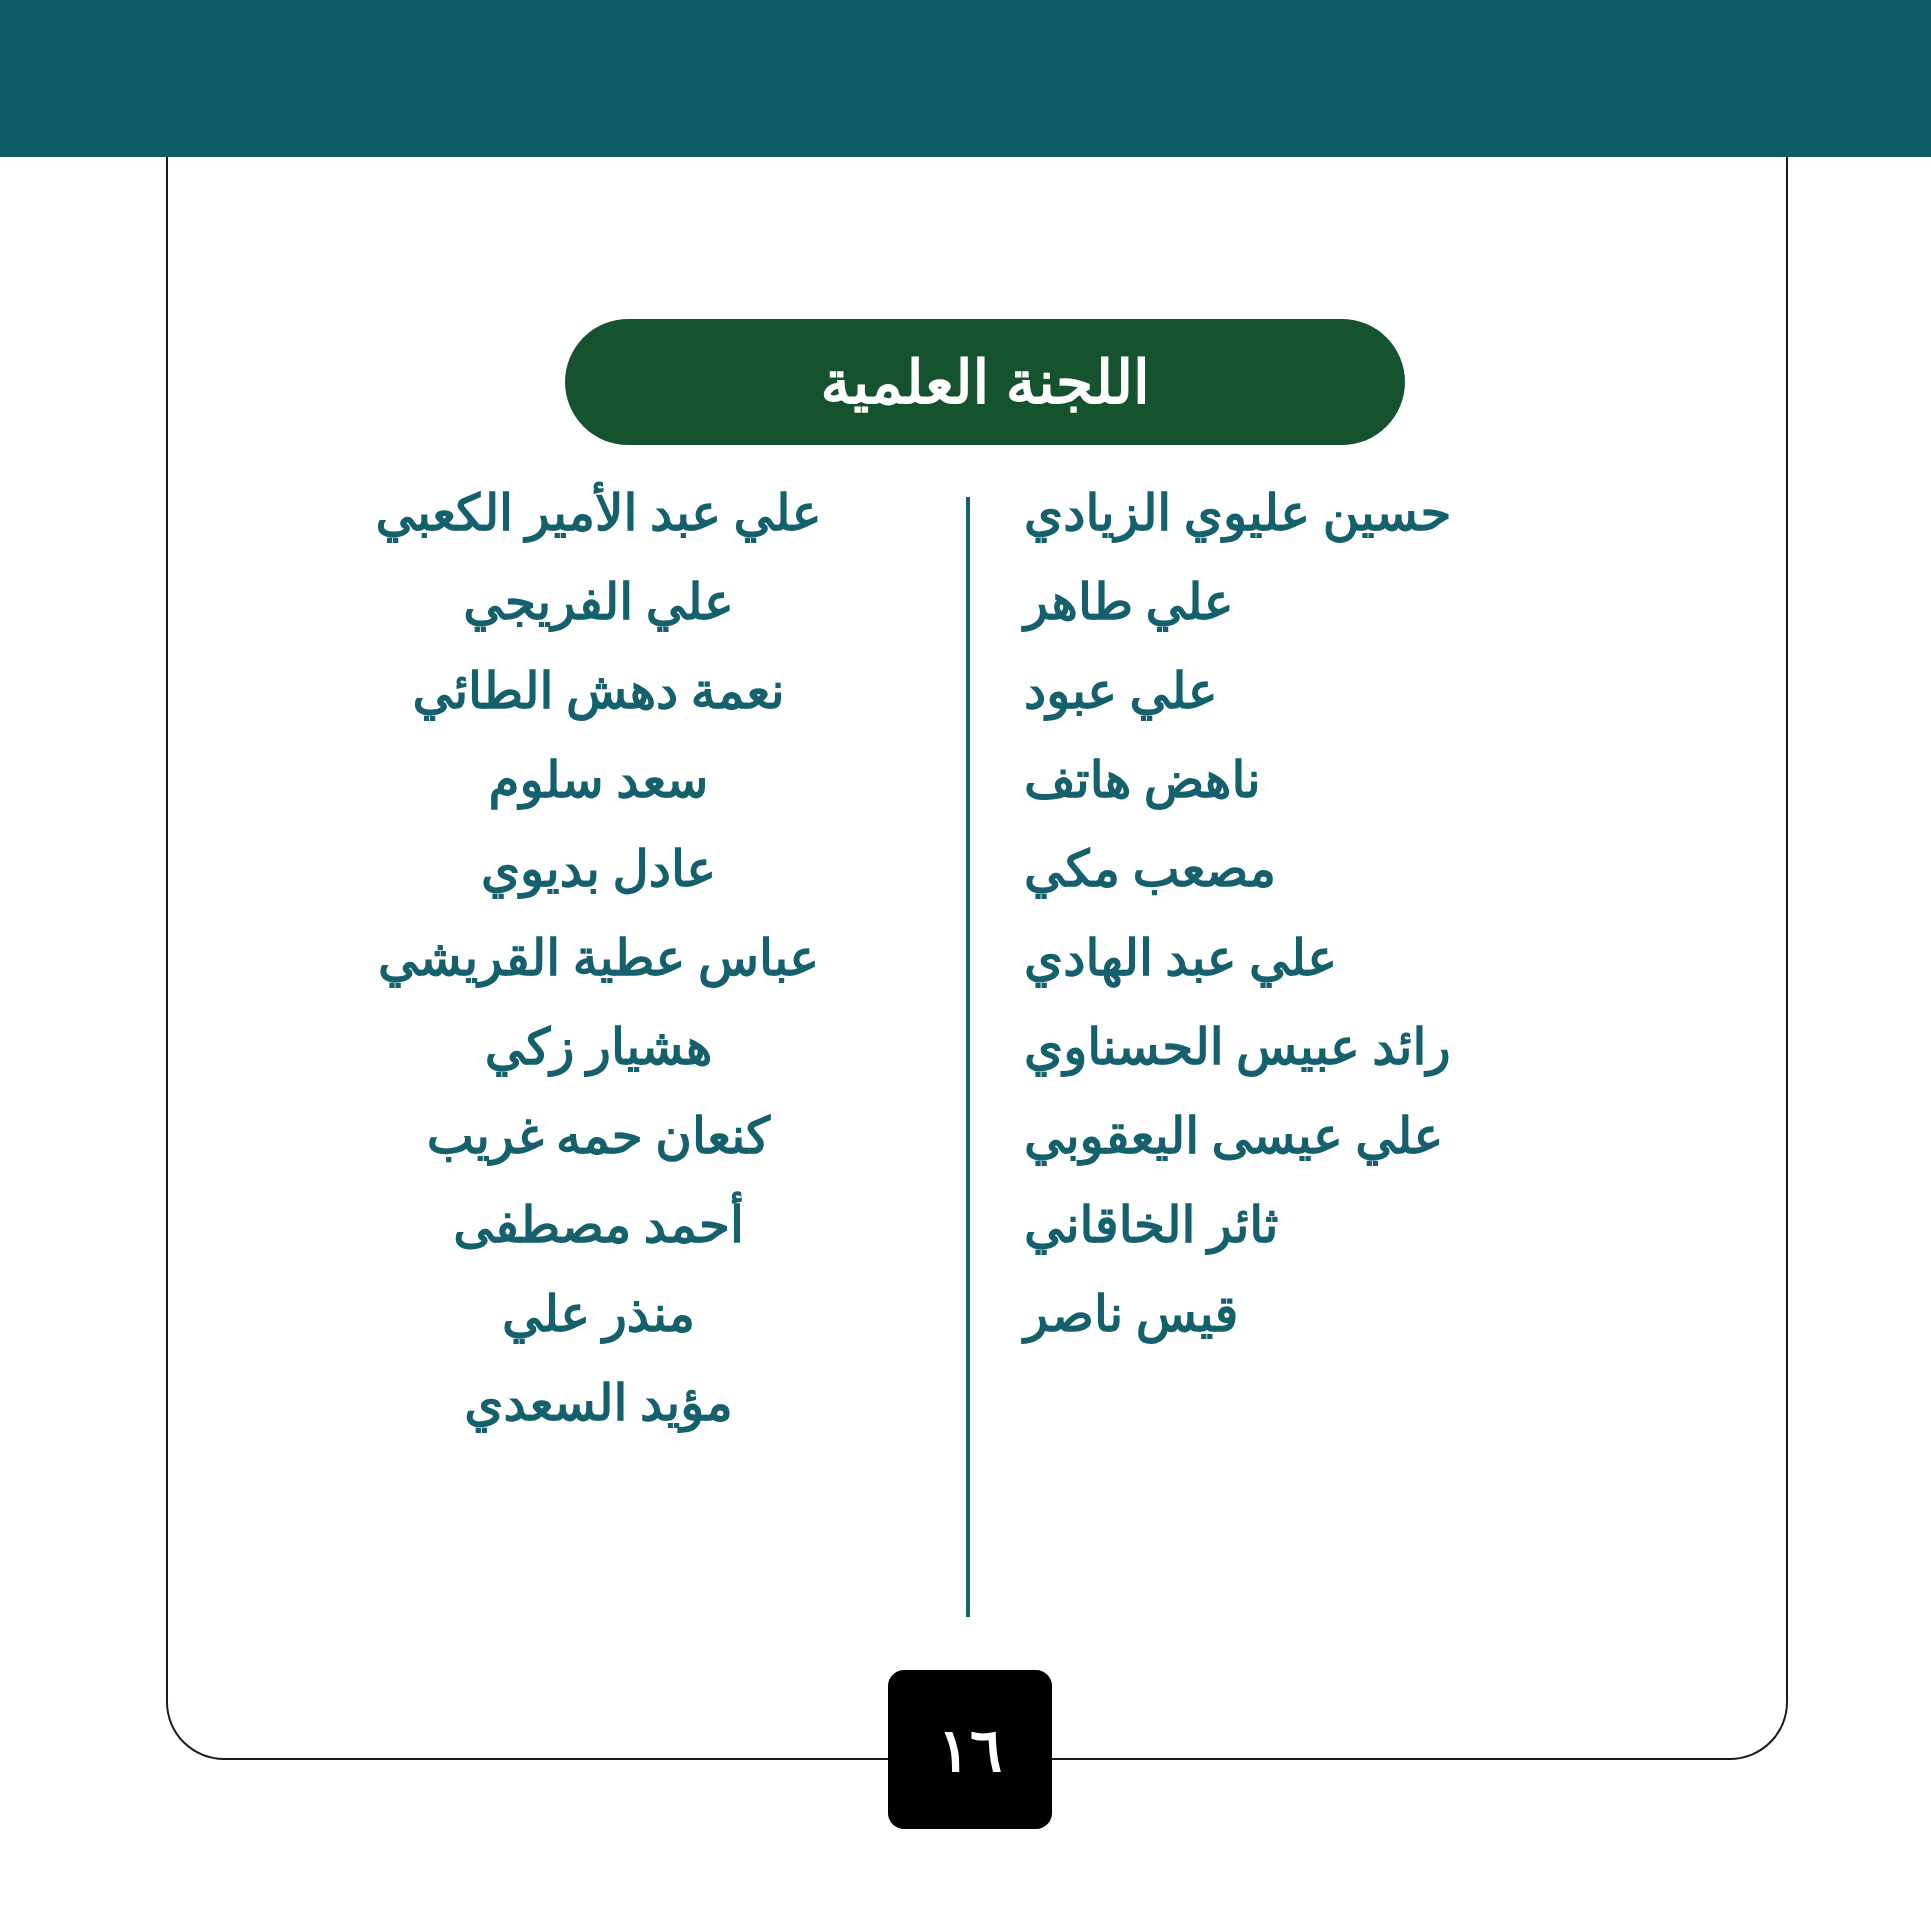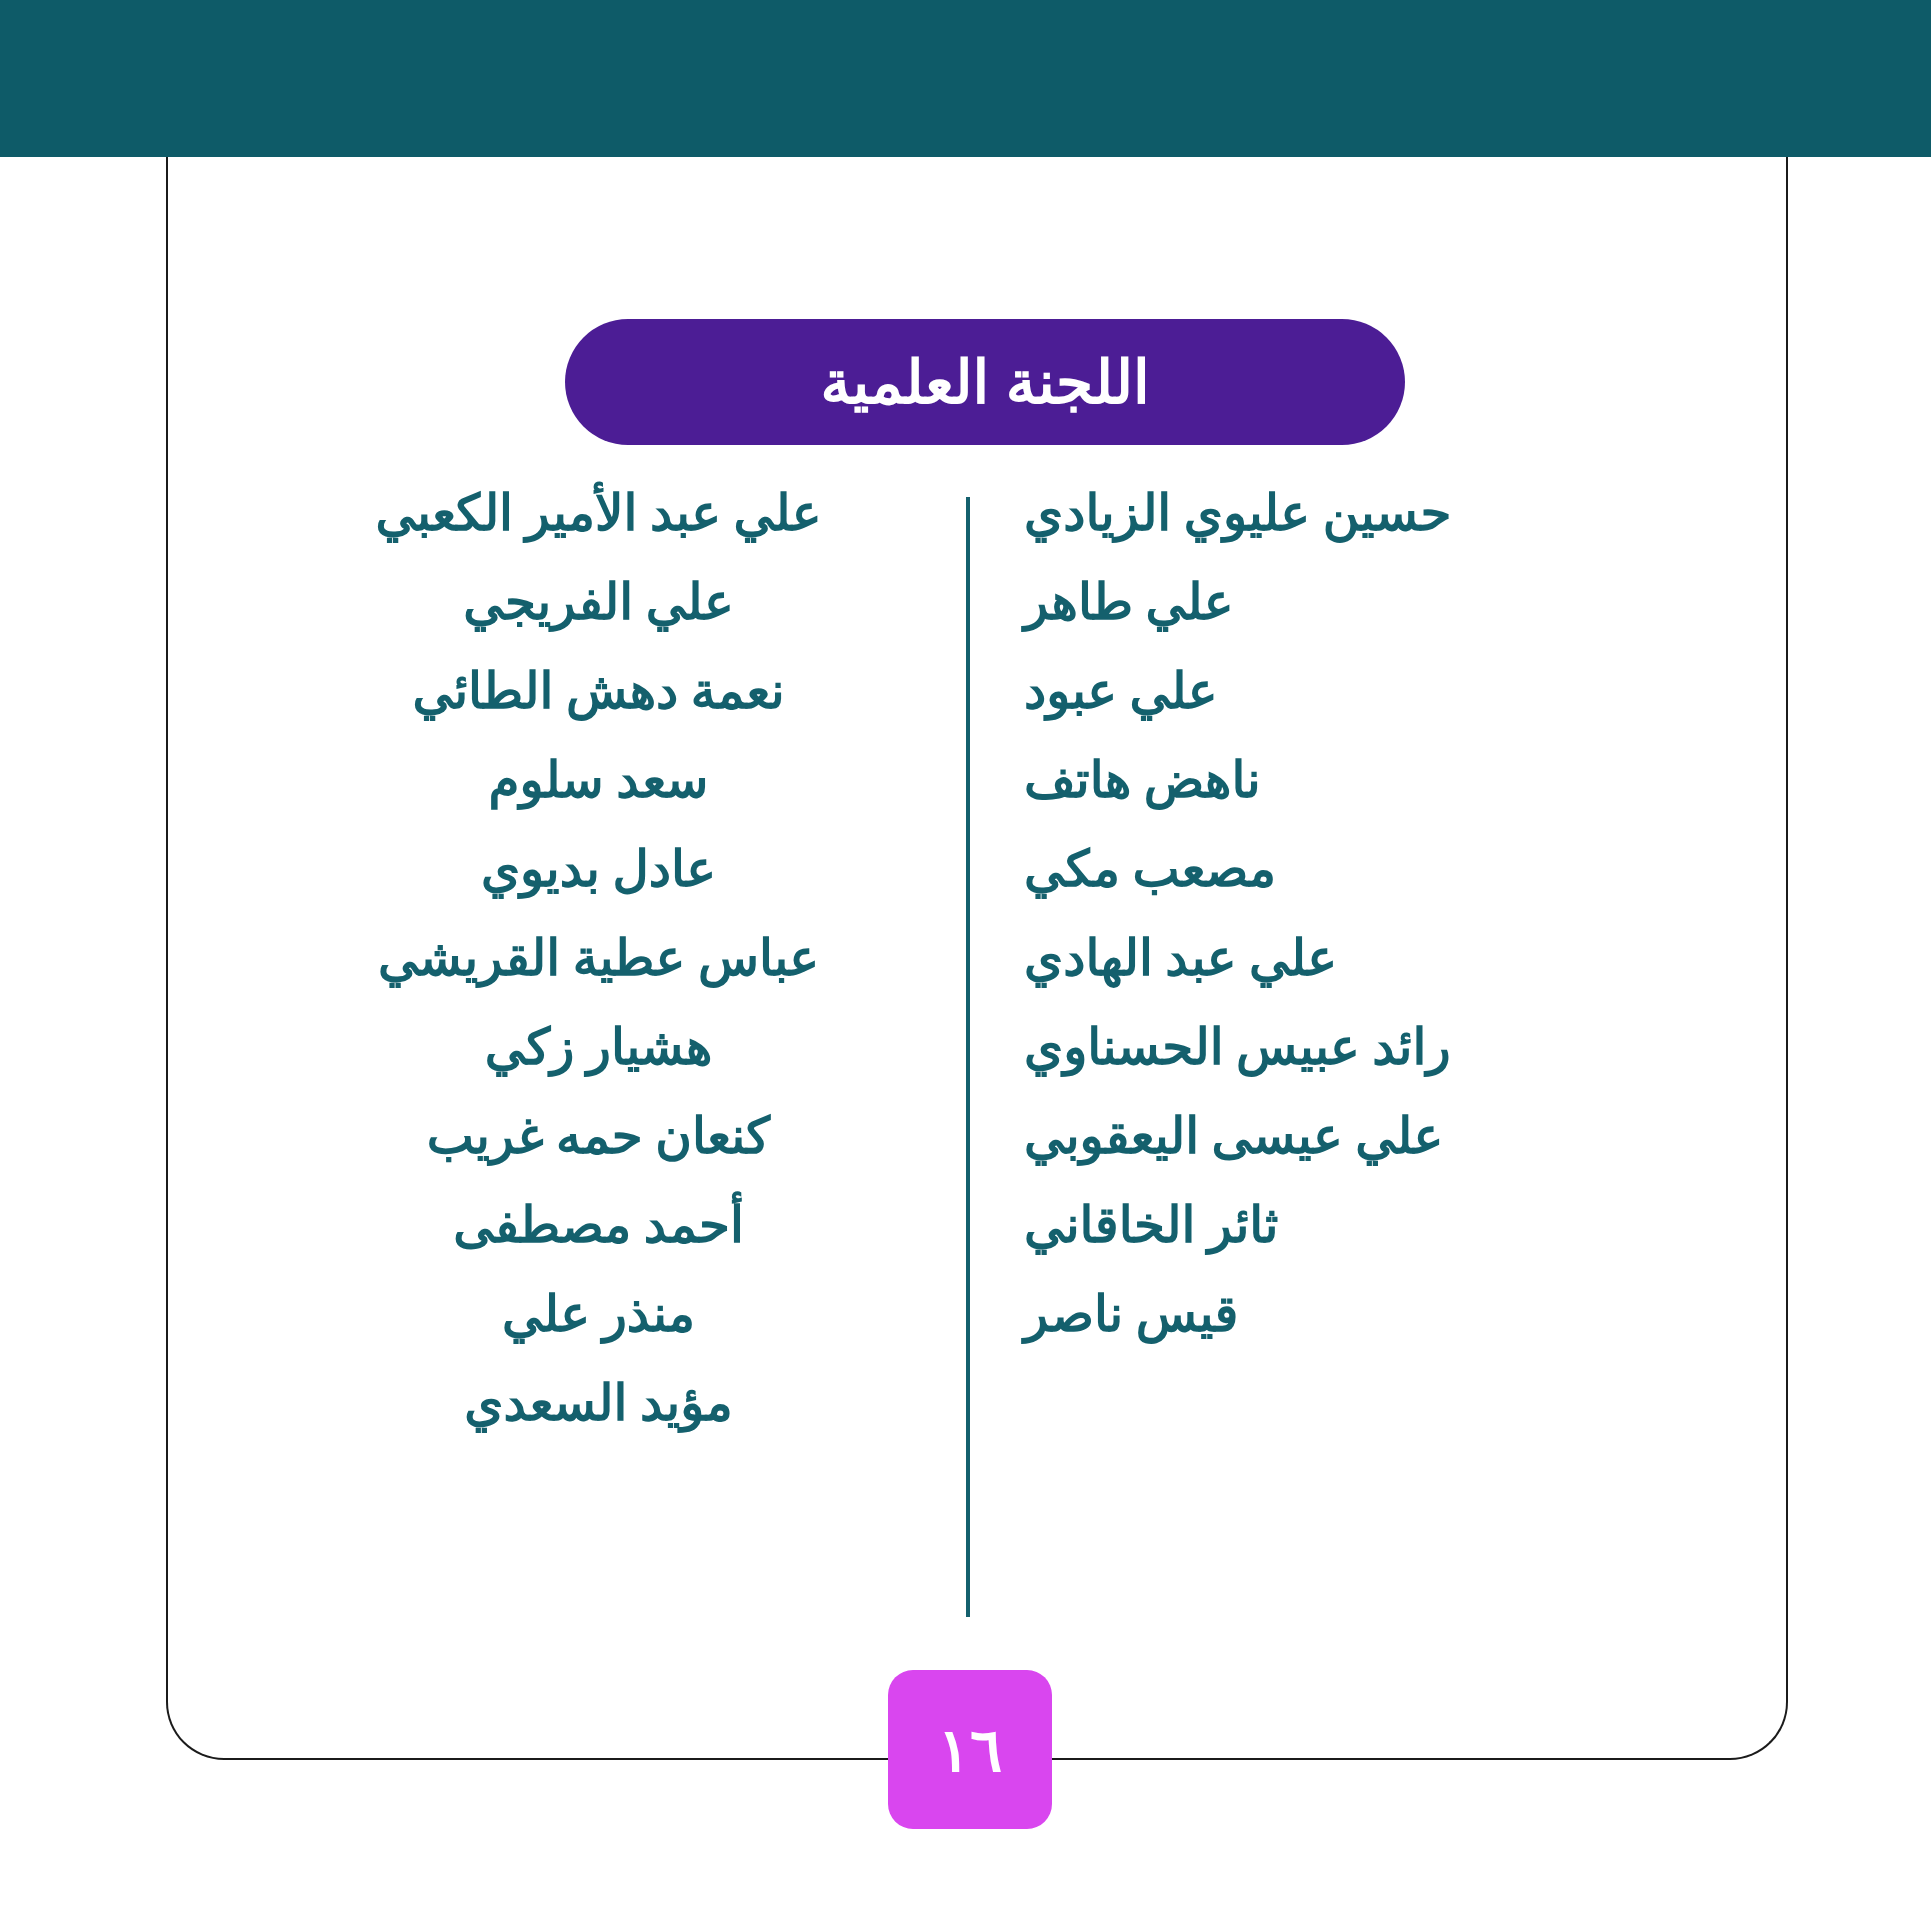--- a/index.html
+++ b/index.html
@@ -38,21 +38,21 @@
     box-sizing: border-box;
   }
 
   
   .title-pill {
     position: absolute;
     top: 319px;
     left: 565px;
     width: 840px;
     height: 126px;
-    background: #4c1d95;
+    background: #14532d;
     border-radius: 63px;
     display: flex;
     align-items: center;
     justify-content: center;
   }
   .title-pill span {
     color: #ffffff;
     font-size: 60px;
     font-weight: 600;
     letter-spacing: 0px;
@@ -100,22 +100,22 @@
     background: #14606d;
   }
 
   
   .page-badge {
     position: absolute;
     top: 1670px;
     left: 888px;
     width: 164px;
     height: 159px;
-    background: #d946ef;
-    border-radius: 25px;
+    background: #000000;
+    border-radius: 16px;
     display: flex;
     align-items: center;
     justify-content: center;
   }
   .page-badge span {
     color: #ffffff;
     font-size: 60px;
     font-weight: 600;
     font-family: "Liberation Sans", sans-serif;
   }

